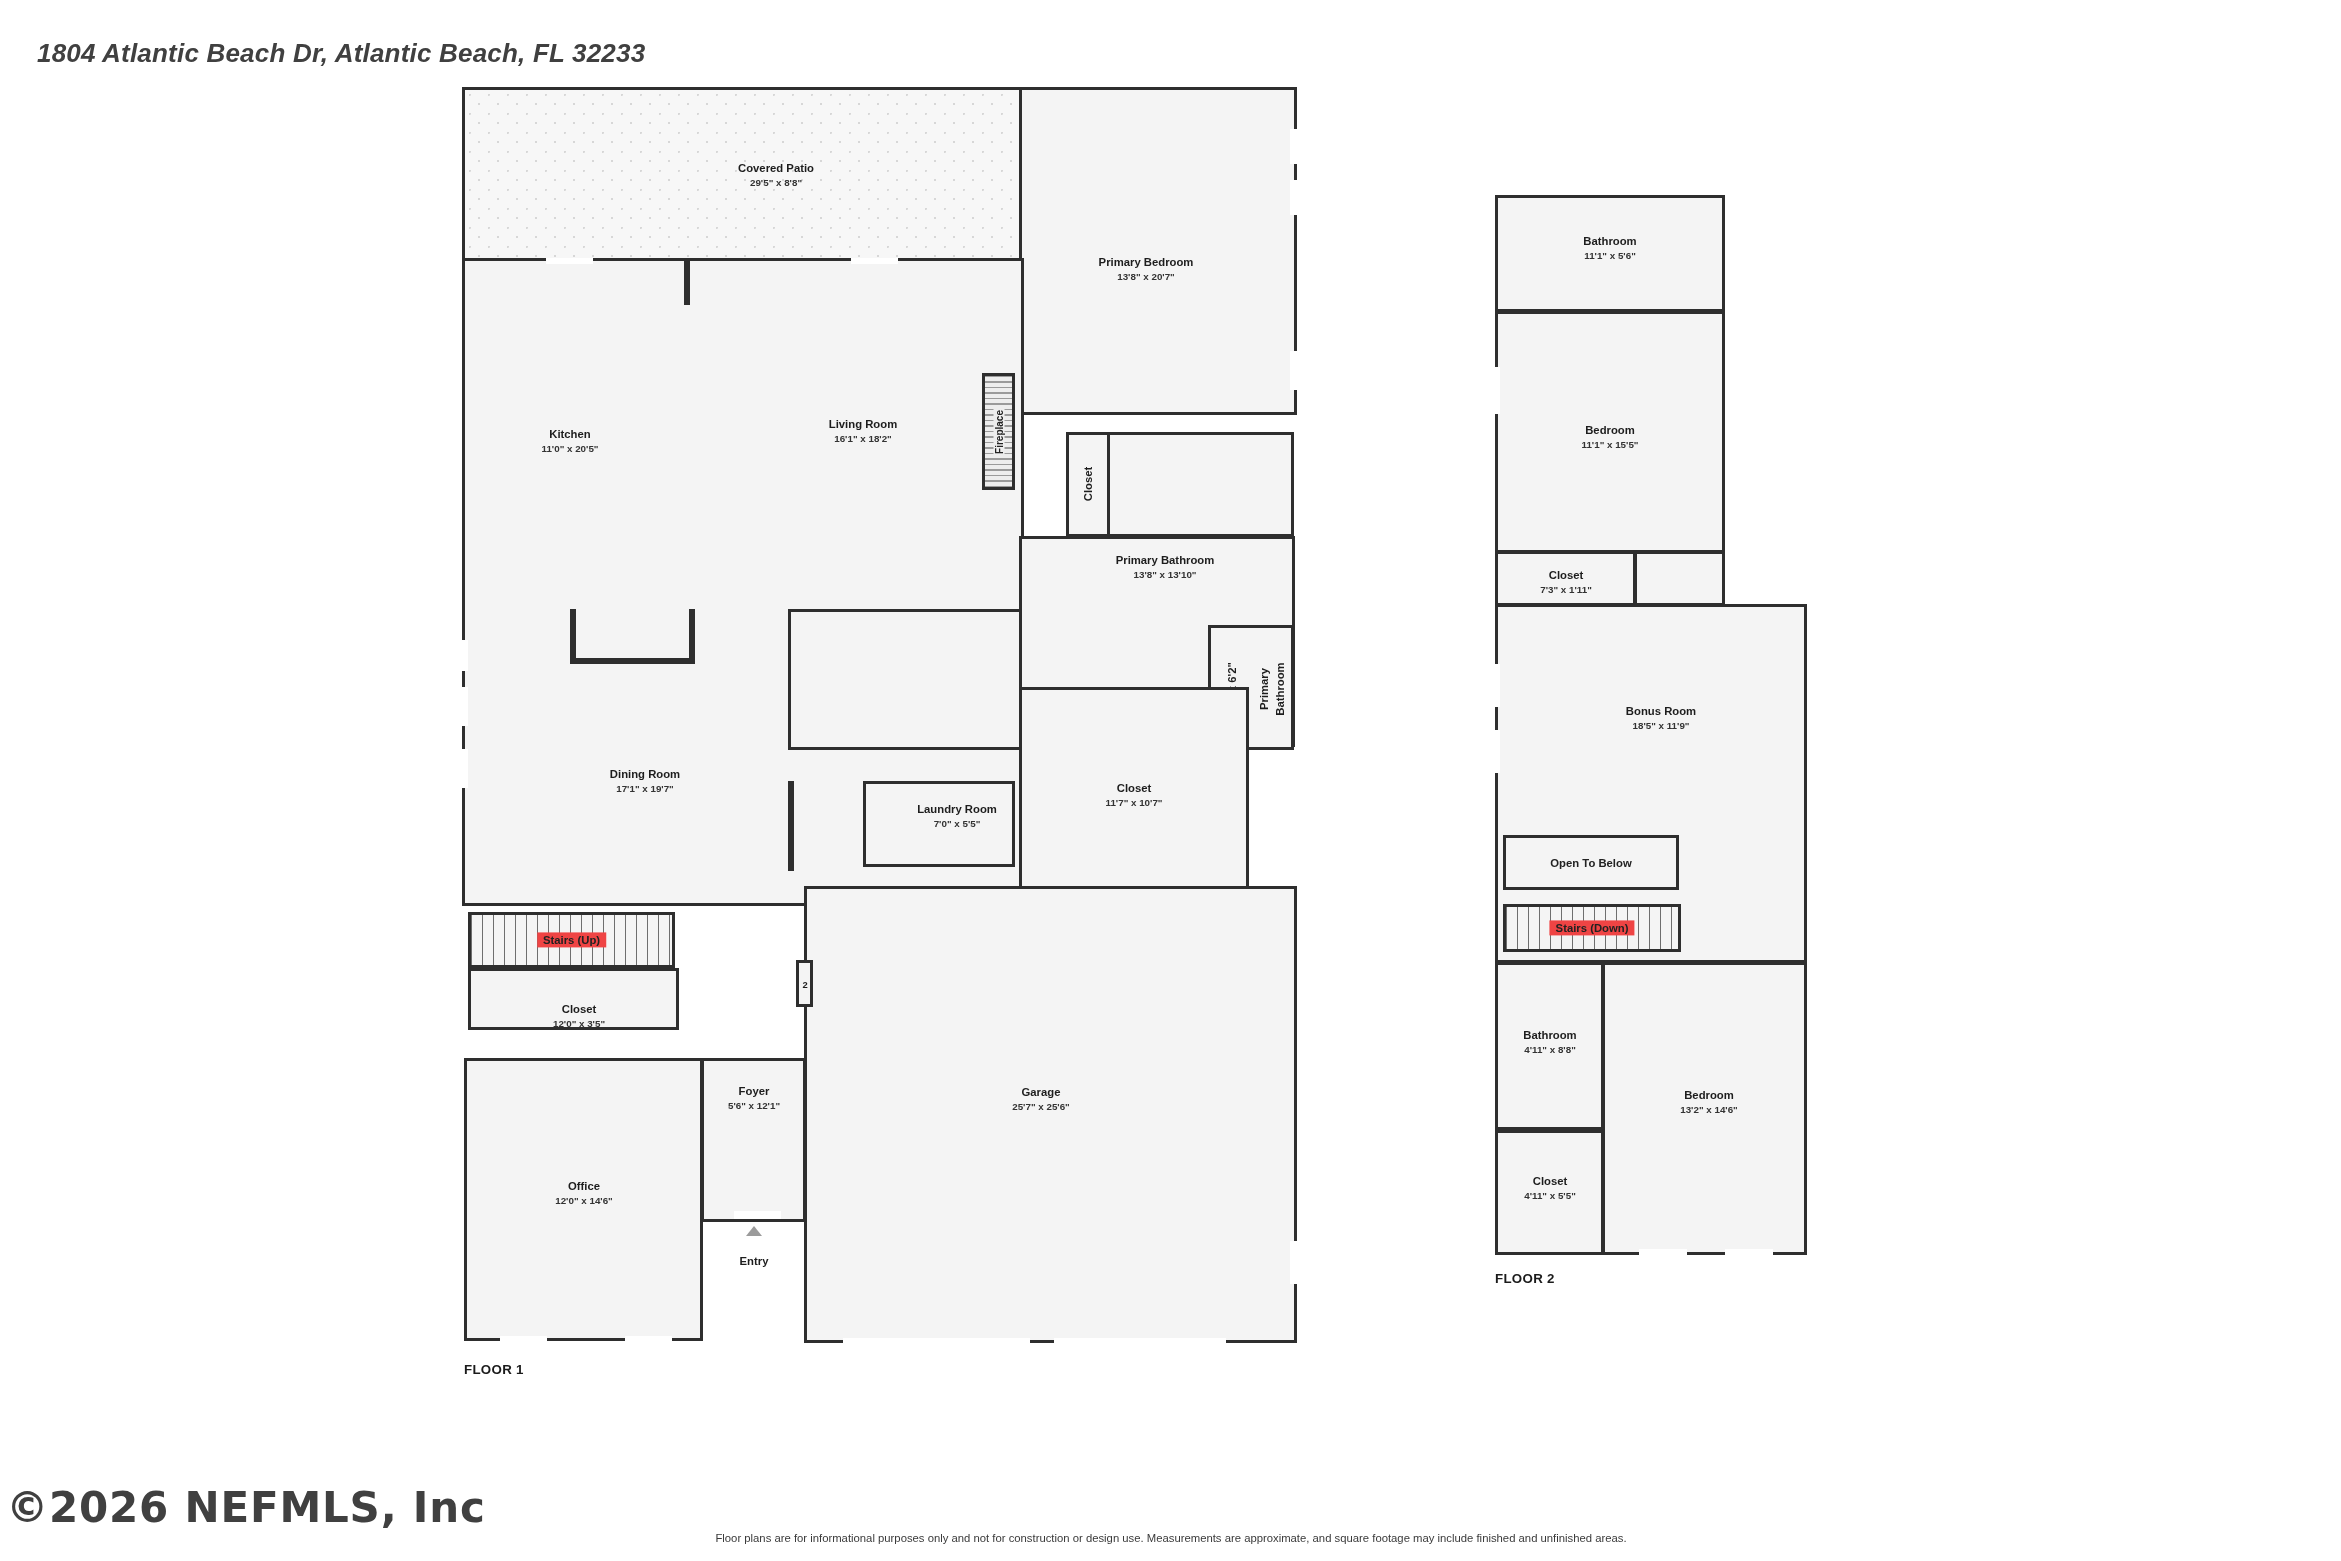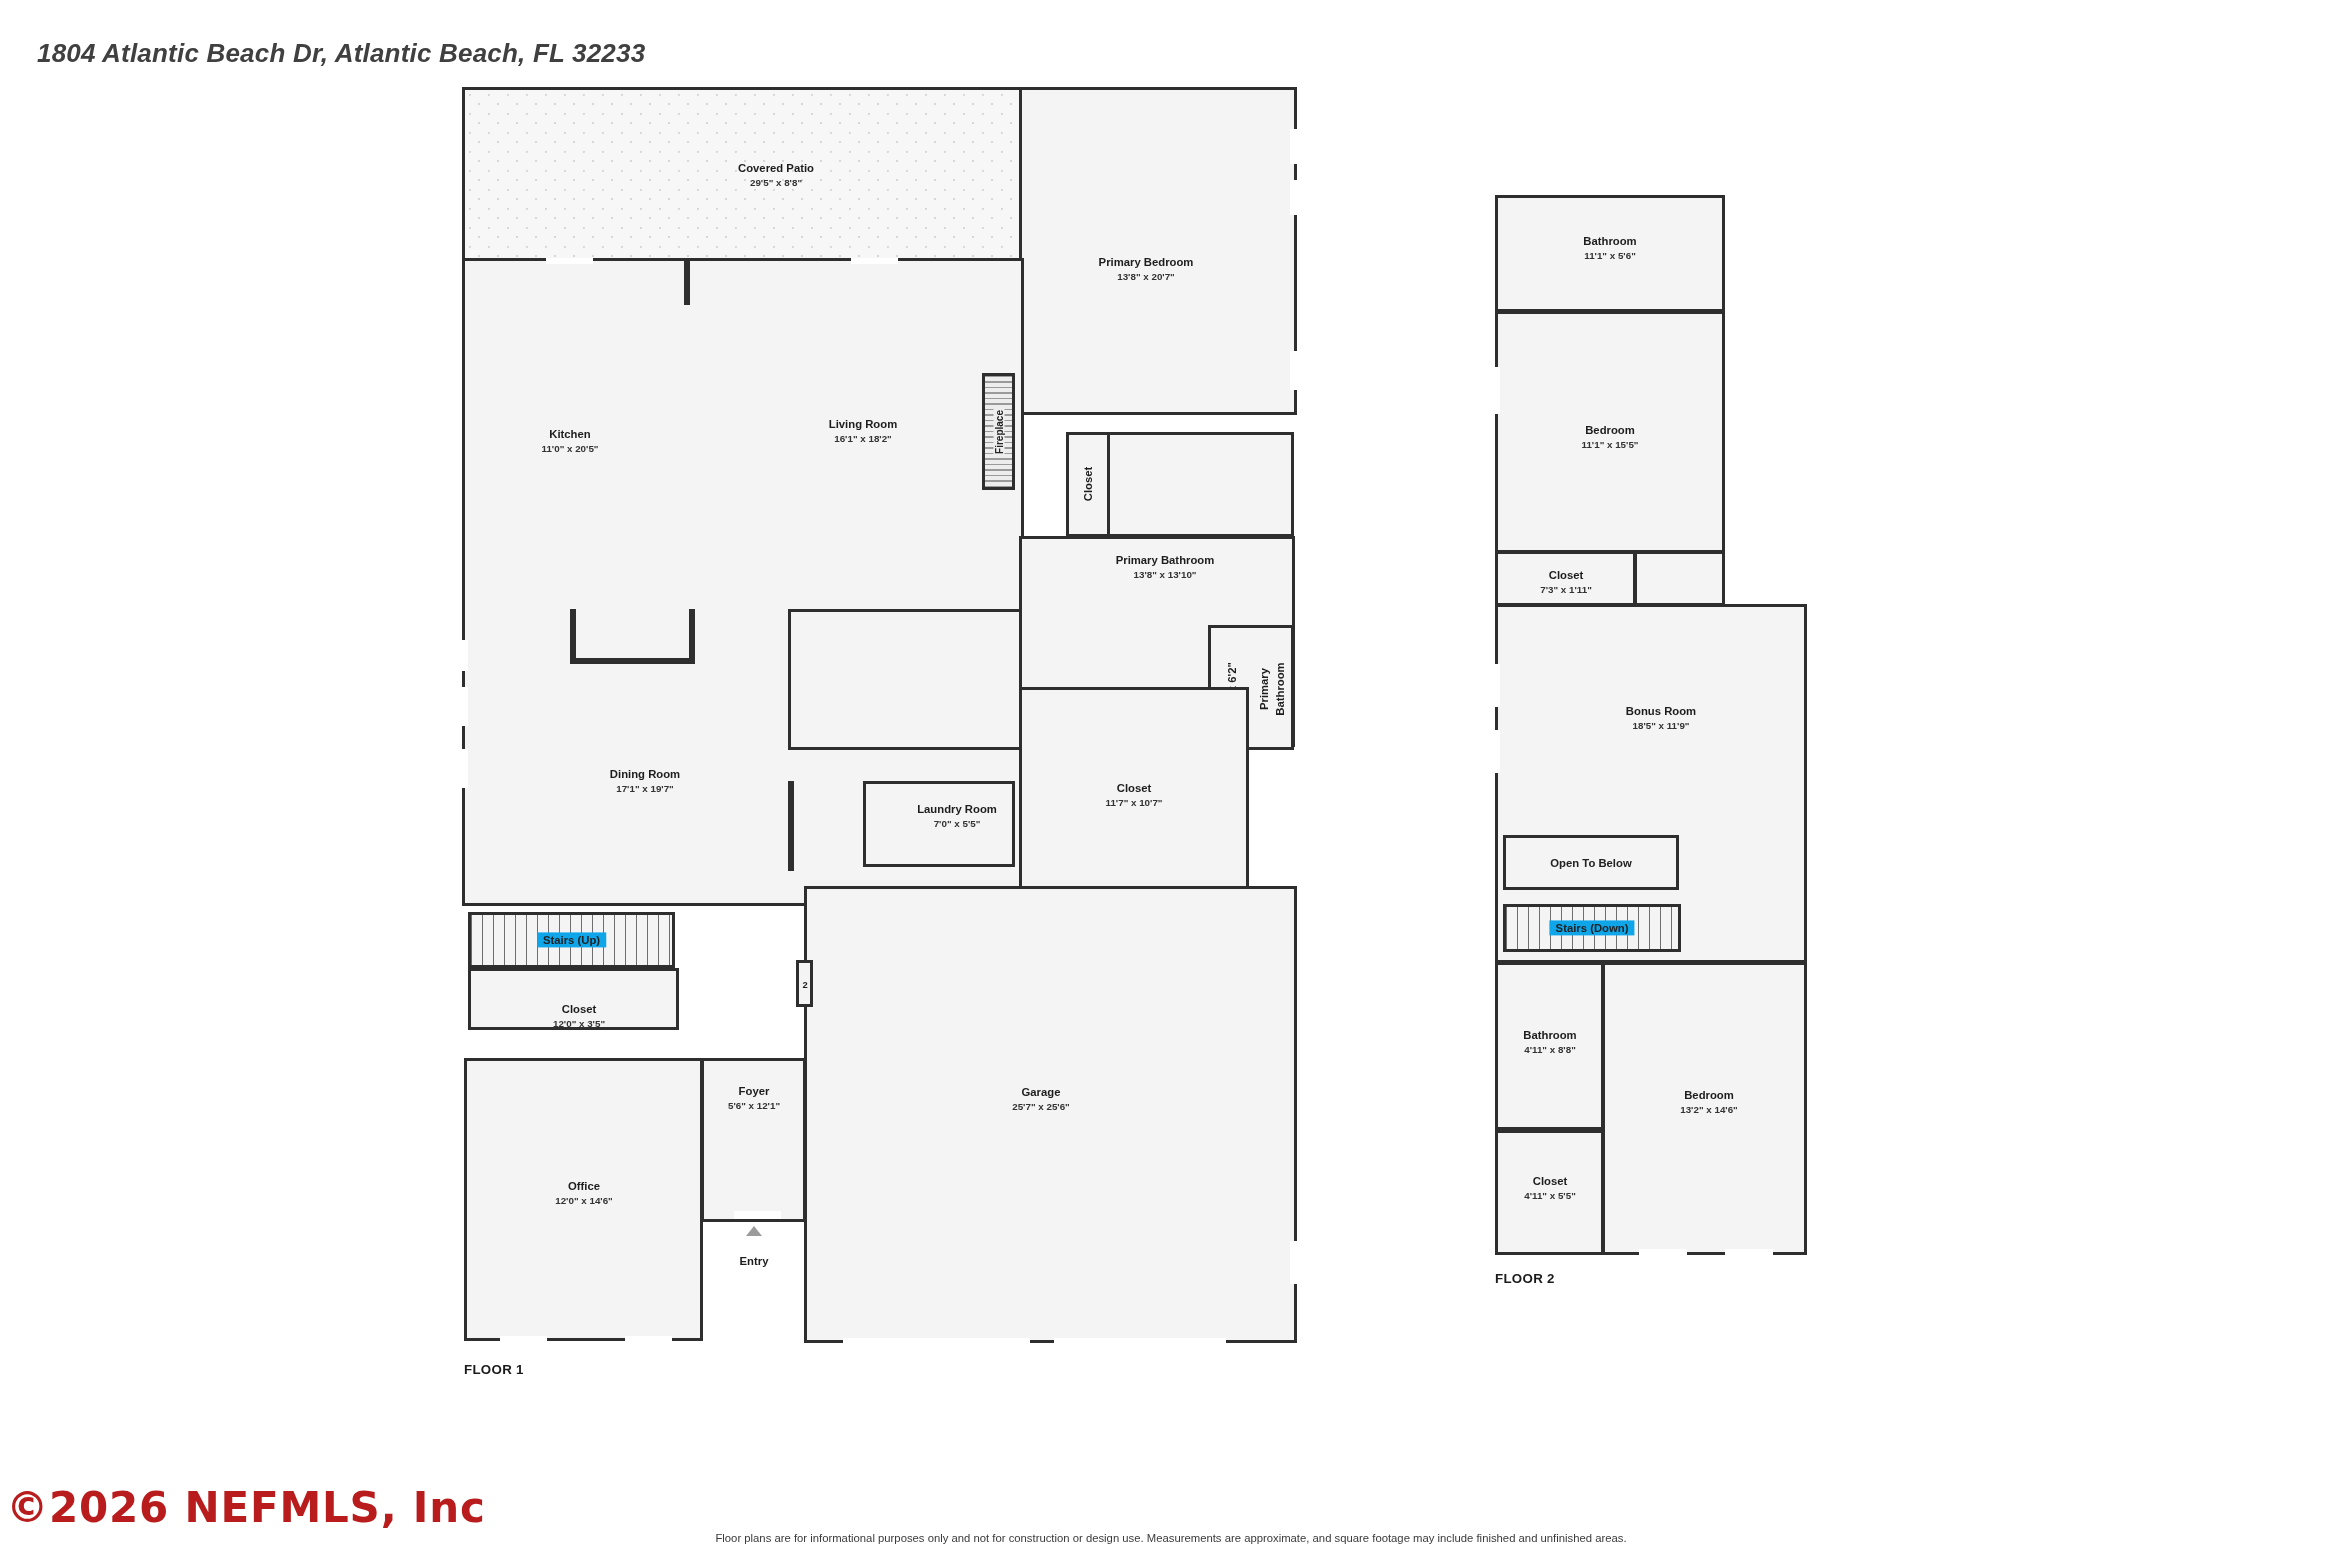--- a/index.html
+++ b/index.html
@@ -51,40 +51,40 @@
     background-image:
       radial-gradient(circle at 4.7px 4.7px, rgba(0,0,0,0.13) 1.1px, transparent 1.2px),
       radial-gradient(circle at 14px 14px, rgba(0,0,0,0.13) 1.1px, transparent 1.2px);
     background-size:19px 19px;
   }
   
   .stairs{position:absolute;background:#f4f4f4;border:3.1px solid #2e2e2e;box-sizing:border-box;}
   .stairs .treads{position:absolute;inset:0;
     background-image:repeating-linear-gradient(to right, #6e6e6e 0 1.2px, transparent 1.2px 11px);}
   .stairs .txt{position:absolute;left:50%;top:50%;transform:translate(-50%,-50%);
-    background:#0ea5e9;padding:1.6px 6.2px;font-size:11.3px;font-weight:bold;white-space:nowrap;}
+    background:#ef4444;padding:1.6px 6.2px;font-size:11.3px;font-weight:bold;white-space:nowrap;}
   
   .fireplace{position:absolute;border:3.1px solid #2e2e2e;background:#ededed;box-sizing:border-box;
     background-image:repeating-linear-gradient(to bottom,#9a9a9a 0 1.2px,transparent 1.2px 5.5px);}
   .fireplace .txt{position:absolute;left:50%;top:50%;font-size:10px;font-weight:bold;
     transform:translate(-50%,-50%) rotate(-90deg);white-space:nowrap;background:#ededed;padding:0 2.3px;}
   
   .otb{position:absolute;background:#f4f4f4;border:3.1px solid #2e2e2e;box-sizing:border-box;}
   .otb .txt{position:absolute;left:50%;top:50%;transform:translate(-50%,-50%);
     font-size:11.3px;font-weight:bold;white-space:nowrap;}
   
   .entry-arrow{position:absolute;width:0;height:0;
     border-left:8.6px solid transparent;border-right:8.6px solid transparent;
     border-bottom:10px solid #9b9b9b;}
   
   .door{position:absolute;background:#ffffff;}
   
   #watermark{
     position:absolute;left:6.2px;top:1483px;
-    font-size:42px;font-weight:bold;color:#b91c1c;
+    font-size:42px;font-weight:bold;color:#404040;
     font-family:"DejaVu Sans", sans-serif;
     letter-spacing:0.8px;
   }
   #disclaimer{
     position:absolute;left:0;right:0;top:1532px;text-align:center;
     font-size:11.3px;color:#3a3a3a;
   }
 </style>
 </head>
 <body>

